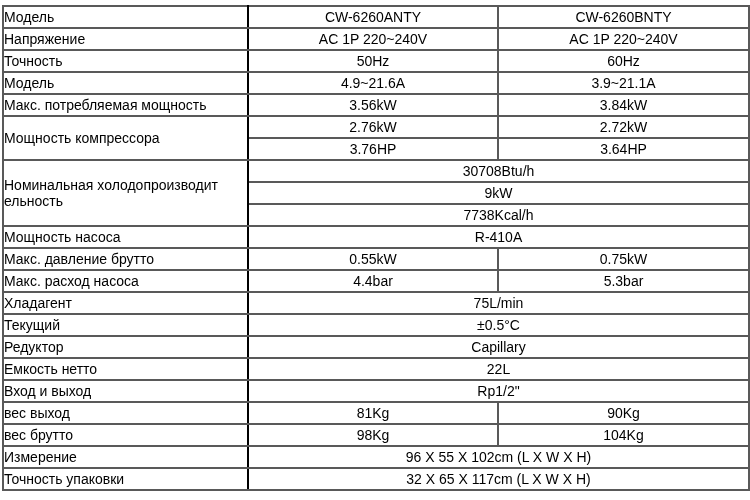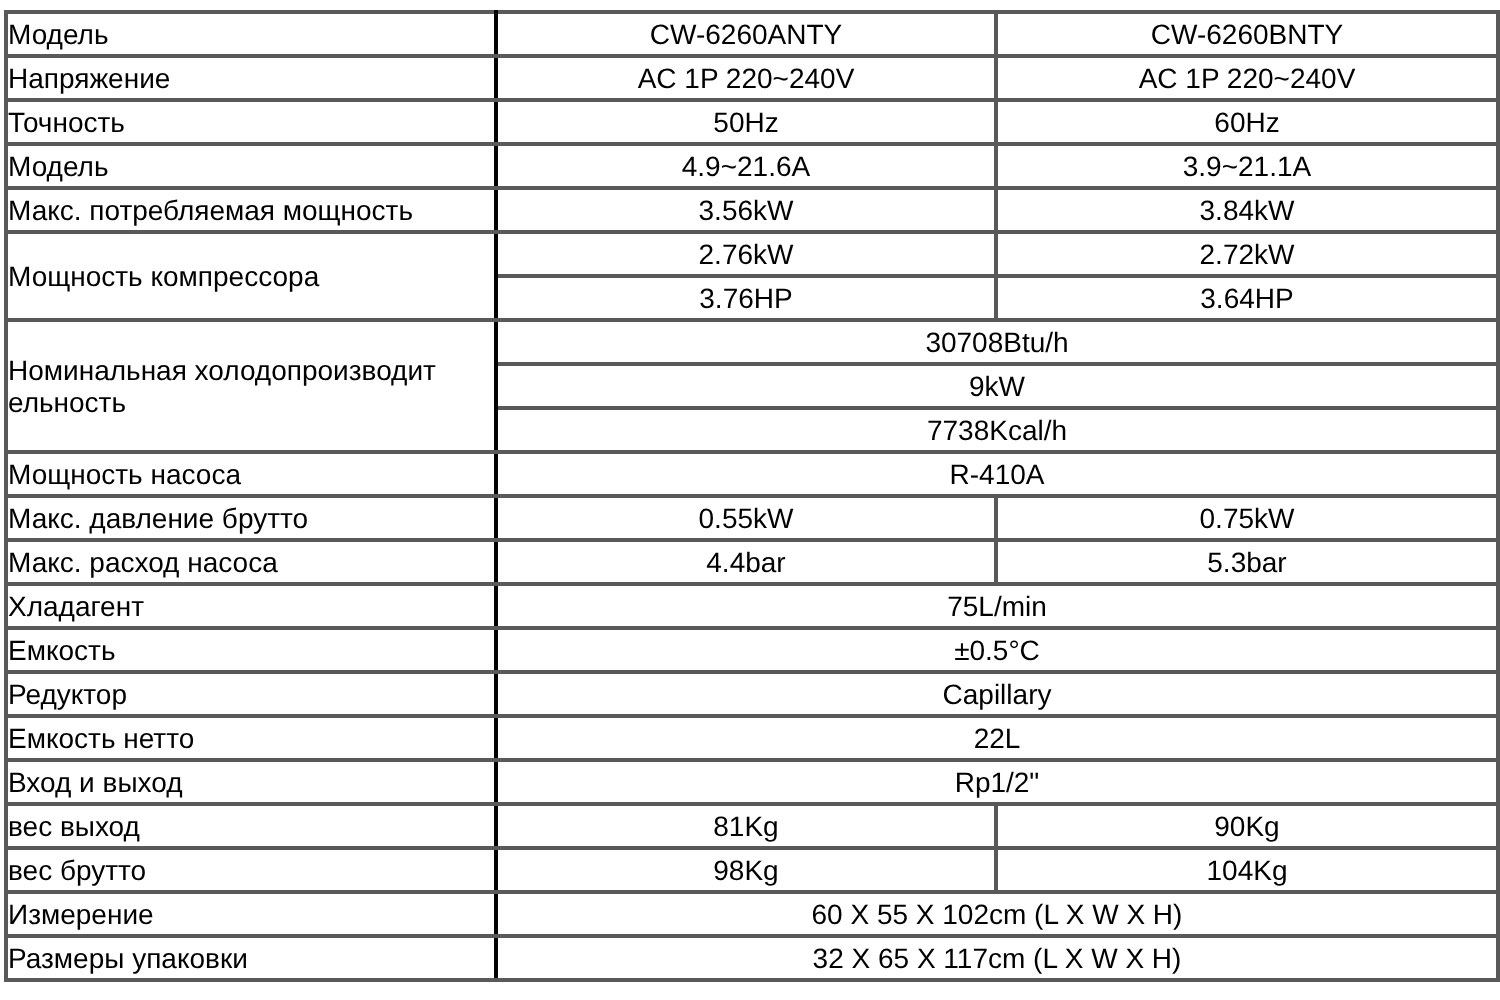--- a/index.html
+++ b/index.html
@@ -110,21 +110,21 @@
     <tr>
       <td class="lbl">Макс. расход насоса</td>
       <td class="val v1">4.4bar</td>
       <td class="val">5.3bar</td>
     </tr>
     <tr>
       <td class="lbl">Хладагент</td>
       <td class="val" colspan="2">75L/min</td>
     </tr>
     <tr>
-      <td class="lbl">Емкость</td>
+      <td class="lbl">Текущий</td>
       <td class="val" colspan="2">±0.5°C</td>
     </tr>
     <tr>
       <td class="lbl">Редуктор</td>
       <td class="val" colspan="2">Capillary</td>
     </tr>
     <tr>
       <td class="lbl">Емкость нетто</td>
       <td class="val" colspan="2">22L</td>
     </tr>
@@ -137,20 +137,20 @@
       <td class="val v1">81Kg</td>
       <td class="val">90Kg</td>
     </tr>
     <tr>
       <td class="lbl">вес брутто</td>
       <td class="val v1">98Kg</td>
       <td class="val">104Kg</td>
     </tr>
     <tr>
       <td class="lbl">Измерение</td>
-      <td class="val" colspan="2">60 X 55 X 102cm (L X W X H)</td>
+      <td class="val" colspan="2">96 X 55 X 102cm (L X W X H)</td>
     </tr>
     <tr>
-      <td class="lbl">Размеры упаковки</td>
+      <td class="lbl">Точность упаковки</td>
       <td class="val" colspan="2">32 X 65 X 117cm (L X W X H)</td>
     </tr>
   </tbody>
 </table>
 
 </body></html>

